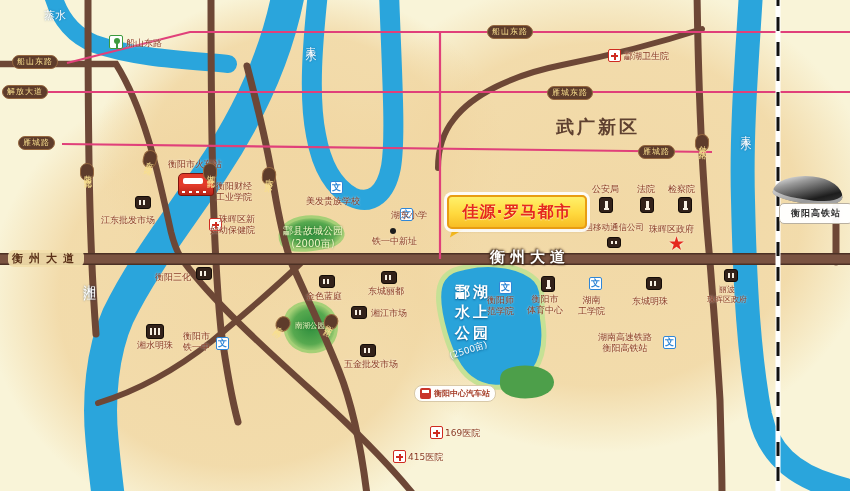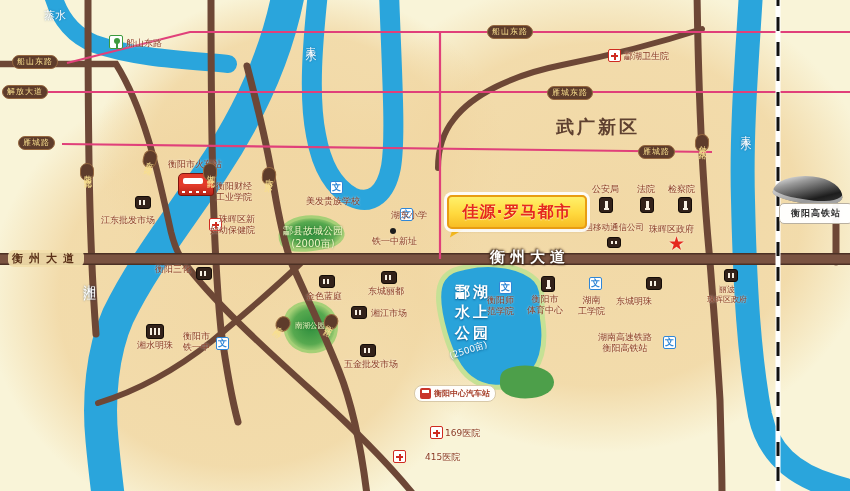--- a/index.html
+++ b/index.html
@@ -221,21 +221,21 @@
 
   <div class="poi" style="left:576px;top:222px;font-size:8.5px;">中国移动通信公司</div>
   <span class="ic ic-dark" style="left:607px;top:237px;width:14px;height:11px;"></span>
 
   <div class="poi" style="left:649px;top:224px;">珠晖区政府</div>
   <span class="ic ic-star" style="left:668px;top:234px;">★</span>
 
   <div class="hsr-train"></div>
   <div class="hsr-box">衡阳高铁站</div>
 
-  <div class="poi" style="left:155px;top:264px;text-align:right;">衡阳三化</div>
+  <div class="poi" style="left:155px;top:272px;text-align:right;">衡阳三化</div>
   <span class="ic ic-dark" style="left:196px;top:267px;"></span>
 
   <span class="ic ic-dark" style="left:319px;top:275px;"></span>
   <div class="poi" style="left:306px;top:291px;">金色蓝庭</div>
 
   <span class="ic ic-dark" style="left:381px;top:271px;"></span>
   <div class="poi" style="left:368px;top:286px;">东城丽都</div>
 
   <span class="ic ic-dark" style="left:146px;top:324px;width:18px;height:15px;"></span>
   <div class="poi" style="left:137px;top:340px;">湘水明珠</div>
@@ -264,21 +264,21 @@
     <span>体育中心</span>
   </div>
 
   <span class="ic ic-school" style="left:589px;top:277px;">文</span>
   <div class="poi" style="left:578px;top:295px;">
     <span>湖南</span>
     <span>工学院</span>
   </div>
 
   <span class="ic ic-dark" style="left:646px;top:277px;"></span>
-  <div class="poi" style="left:616px;top:296px;">东城明珠</div>
+  <div class="poi" style="left:632px;top:296px;">东城明珠</div>
 
   <div class="poi" style="left:598px;top:332px;">
     <span>湖南高速铁路</span>
     <span>衡阳高铁站</span>
   </div>
   <span class="ic ic-school" style="left:663px;top:336px;">文</span>
 
   <span class="ic ic-dark" style="left:724px;top:269px;width:14px;height:13px;"></span>
   <div class="poi" style="left:707px;top:285px;font-size:8px;">
     <span>丽波</span>
@@ -287,15 +287,15 @@
 
   <div class="bus-cap">
     <span class="ic-bus"></span>
     <span class="t">衡阳中心汽车站</span>
   </div>
 
   <span class="ic ic-hospital" style="left:430px;top:426px;"></span>
   <div class="poi" style="left:445px;top:428px;">169医院</div>
 
   <span class="ic ic-hospital" style="left:393px;top:450px;"></span>
-  <div class="poi" style="left:425px;top:452px;">415医院</div>
+  <div class="poi" style="left:408px;top:452px;">415医院</div>
 
 </div>
 
 </body></html>

